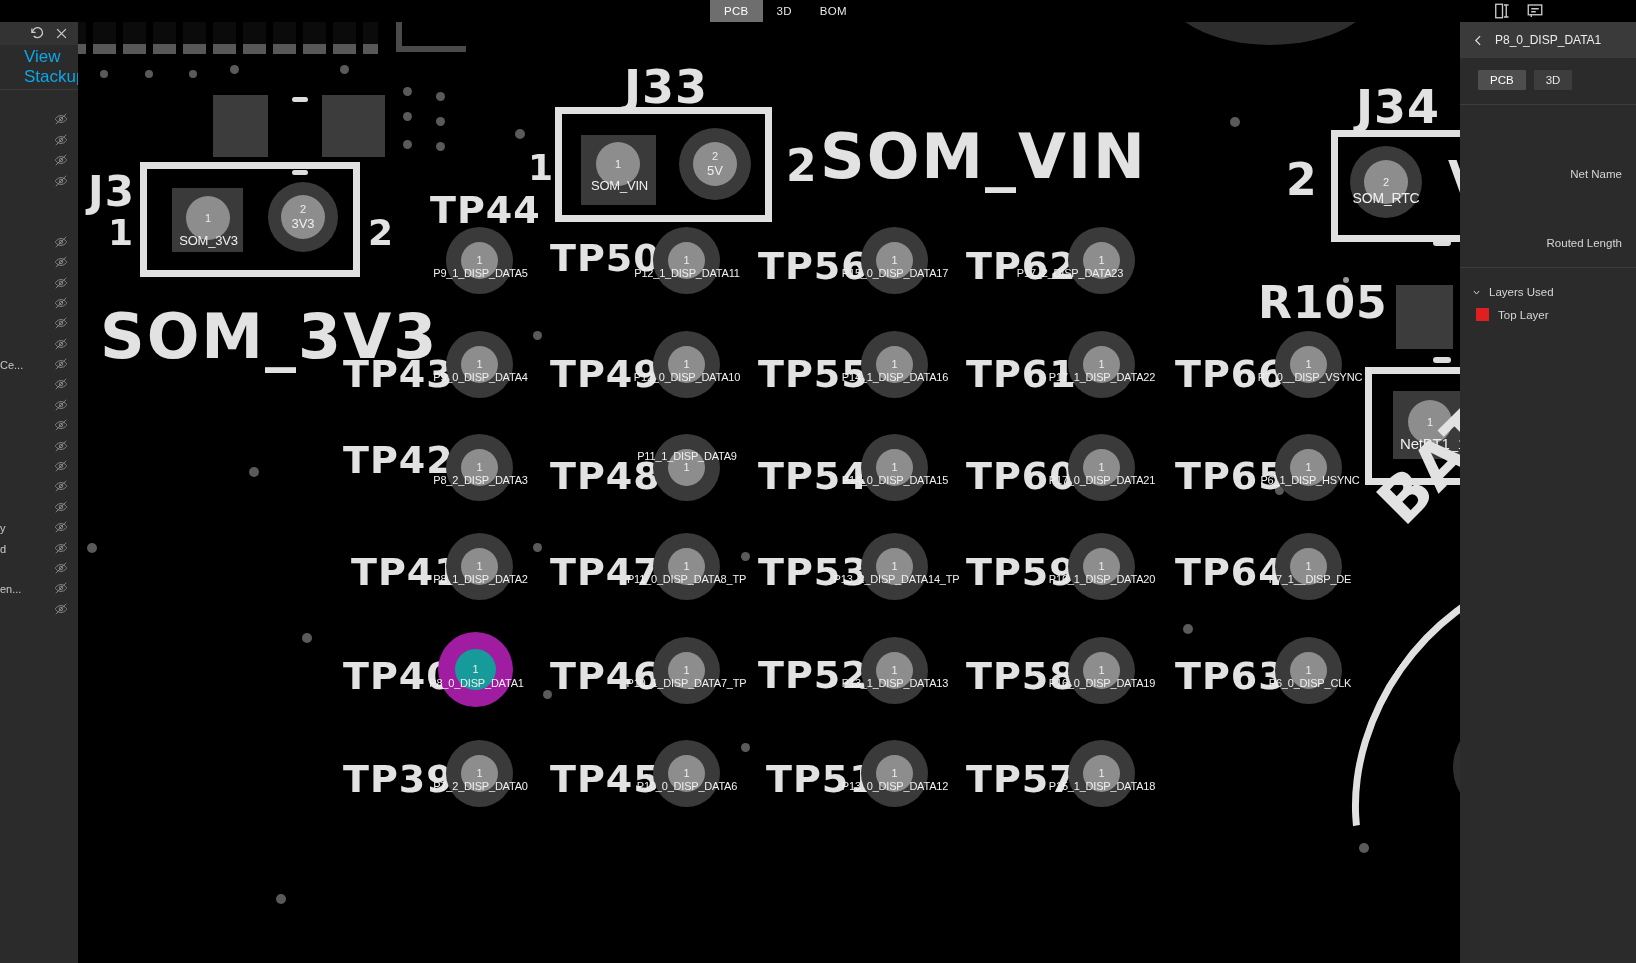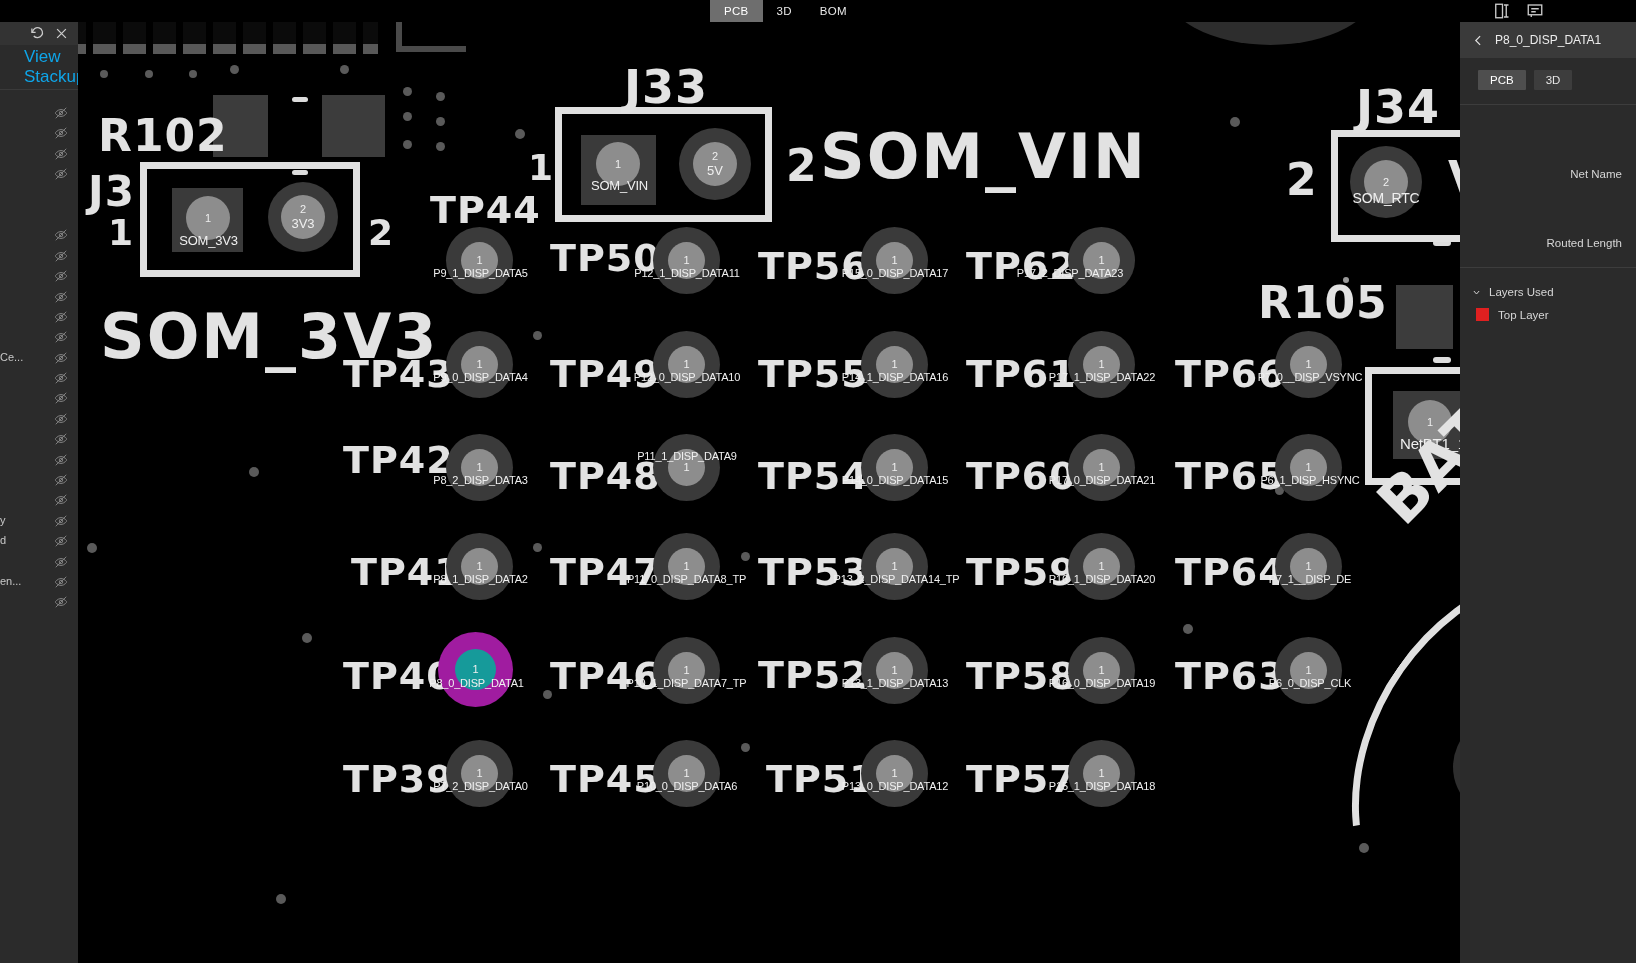--- a/index.html
+++ b/index.html
@@ -37,21 +37,21 @@
     justify-content:flex-end; gap:9px; padding-right:9px;
   }
   .lp-icon { width:15px; height:15px; cursor:pointer; opacity:.9; }
   .lp-stackup {
     height:45px; display:flex; align-items:center; padding-left:0px;
     border-bottom:1px solid #3a3a3a;
   }
   .lp-stackup a { color:#0ea5e9; font-size:17px; text-decoration:none; cursor:pointer;padding-left:24px; }
   .lp-rows { padding-top:16px; }
   .lp-row {
-    height:20.4px; display:flex; align-items:flex-start; justify-content:space-between;
+    height:20.4px; display:flex; align-items:flex-end; justify-content:space-between;
     padding-right:10px; cursor:pointer;
   }
   .lp-row .lbl {
     font-size:11px; color:#c8c8c8; white-space:nowrap; overflow:hidden;
     padding-left:0px; max-width:40px;
   }
   .eye { width:14px; height:14px; opacity:.62; flex:none; }
   .lp-gap { height:20.4px; }
 
   
@@ -403,21 +403,20 @@
     <div class="via" style="left:1105px;top:602px;width:10px;height:10px;"></div>
     <div class="via" style="left:1281px;top:821px;width:10px;height:10px;"></div>
     <div class="via" style="left:1197px;top:464px;width:9px;height:9px;"></div>
     <div class="via" style="left:1345px;top:306px;width:10px;height:10px;"></div>
     <div class="via" style="left:1265px;top:255px;width:6px;height:6px;background:#9a9a9a;"></div>
 
     <div class="smd" style="left:135px;top:73px;width:55px;height:62px;"></div>
     <div class="smd" style="left:244px;top:73px;width:63px;height:62px;"></div>
     <div class="silkline" style="left:214px;top:75px;width:16px;height:5px;border-radius:3px;"></div>
     <div class="silkline" style="left:214px;top:148px;width:16px;height:5px;border-radius:3px;"></div>
-    <div class="silk big" style="left:20px;top:88px;">R102</div>
 
     <div class="outline" style="left:62px;top:140px;width:220px;height:115px;"></div>
     <div class="sqpad" style="left:94px;top:166px;width:71px;height:64px;"></div>
     <div class="pad" style="left:100px;top:166px;width:60px;height:60px;background:transparent;">
       <div class="inner" style="left:8px;top:8px;width:44px;height:44px;">
         <span class="pnum">1</span>
       </div>
     </div>
     <div class="padnet" style="left:78px;top:211px;width:105px;font-size:13px;">SOM_3V3</div>
     <div class="pad" style="left:190px;top:160px;width:70px;height:70px;">

